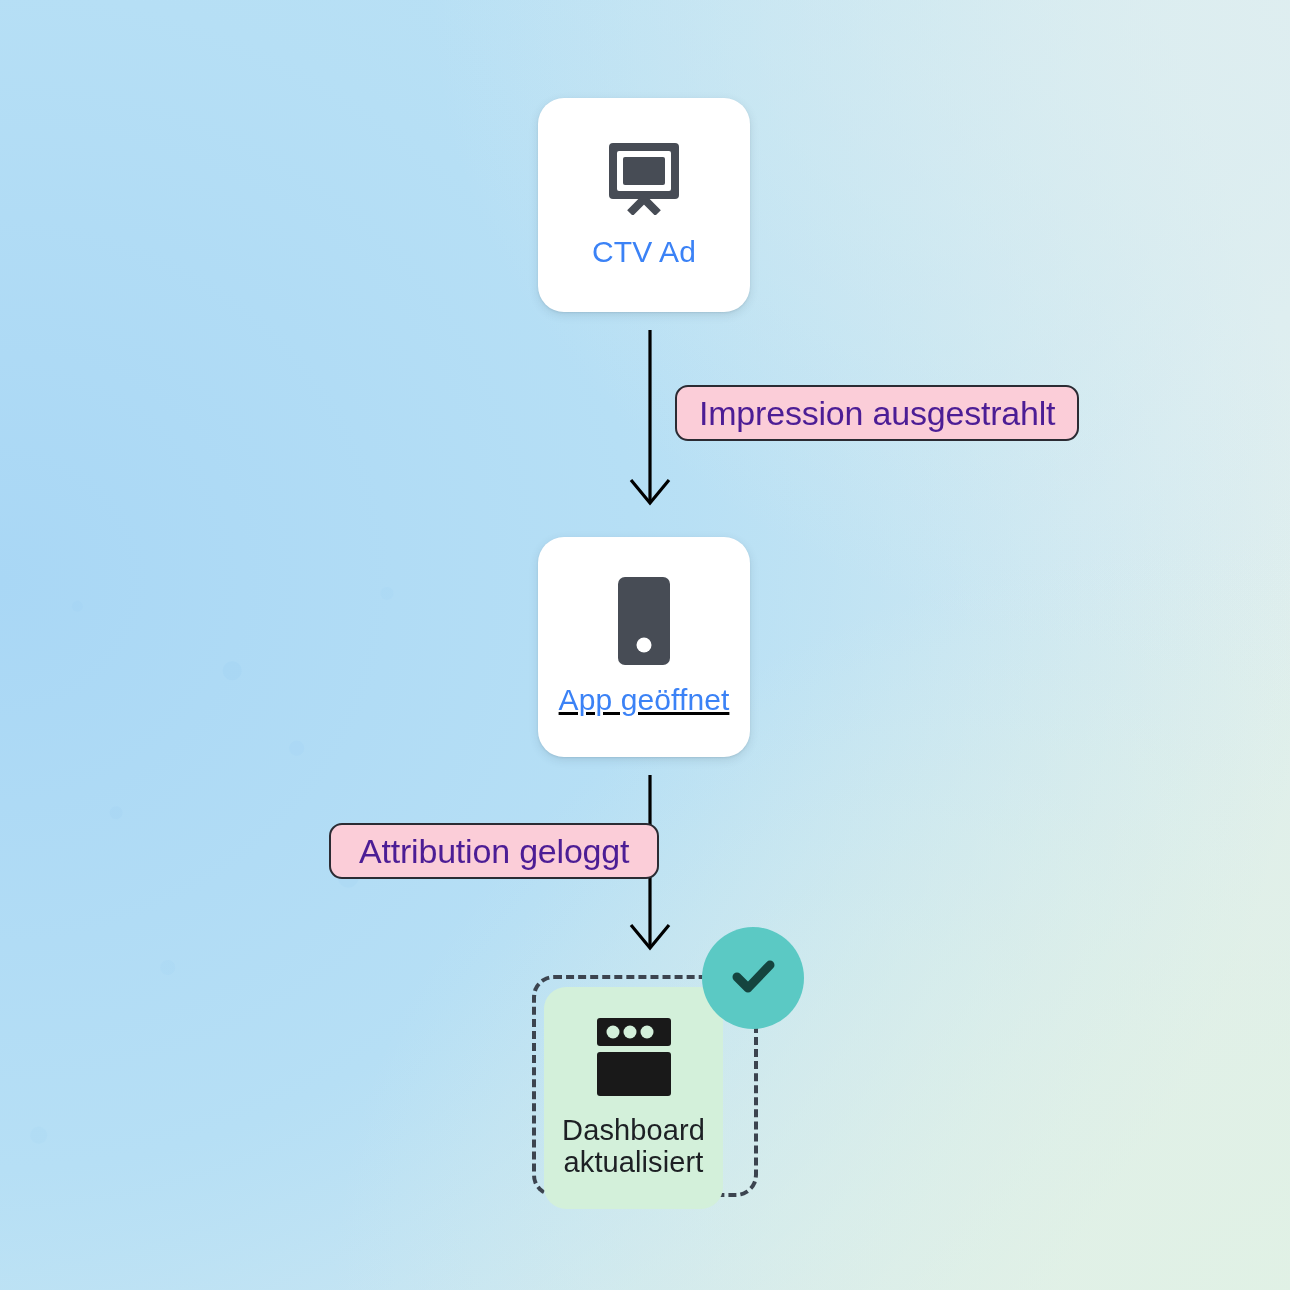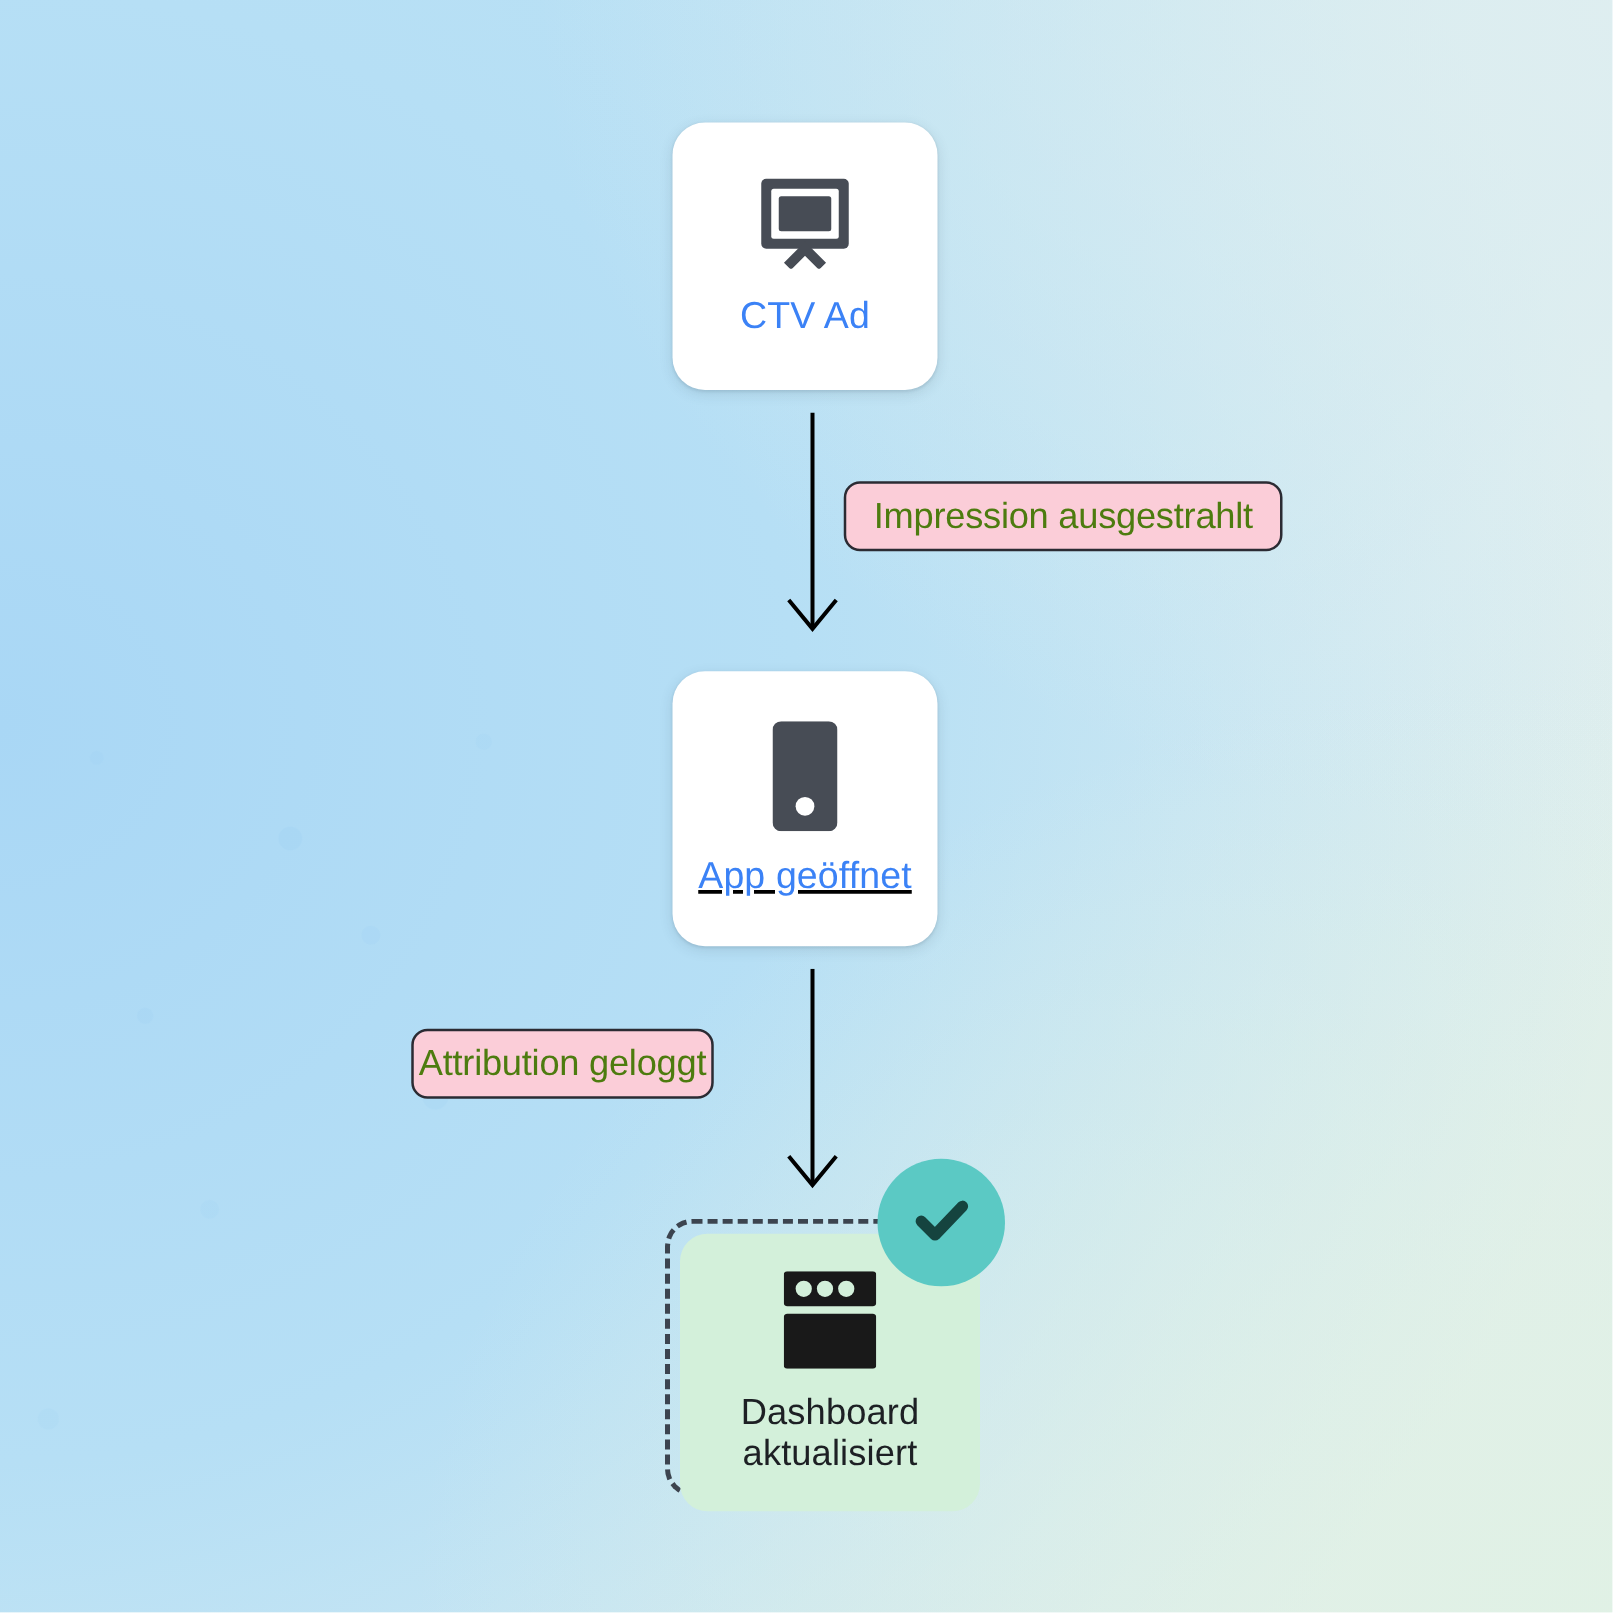--- a/index.html
+++ b/index.html
@@ -102,21 +102,21 @@
     width: 226px;
     height: 222px;
     box-sizing: border-box;
     border: 4px dashed #3c444f;
     border-radius: 22px;
   }
   .green-fill {
     position: absolute;
     left: 12px;
     top: 12px;
-    width: 240px;
+    width: 179px;
     height: 222px;
     box-sizing: border-box;
     background: #d3f0da;
     border-radius: 22px;
     display: flex;
     flex-direction: column;
     align-items: center;
     justify-content: center;
   }
   .win-icon {
@@ -146,39 +146,39 @@
     position: absolute;
   }
 
   
   .edge-label {
     position: absolute;
     box-sizing: border-box;
     background: #fbcdd8;
     border: 2px solid #2b2b33;
     border-radius: 13px;
-    color: #4d7c0f;
-    font-size: 29px;
+    color: #4c1d95;
+    font-size: 34px;
     letter-spacing: -0.2px;
     display: flex;
     align-items: center;
     justify-content: center;
     white-space: nowrap;
   }
   #label-impression {
     left: 675px;
     top: 385px;
     height: 56px;
     padding: 0 22px;
   }
   #label-attribution {
     left: 329px;
     top: 823px;
     height: 56px;
-    padding: 0 4px;
+    padding: 0 28px;
   }
 </style>
 </head>
 <body>
 
 <div id="canvas">
 
   <div id="texture"></div>
 
   <svg class="arrow" style="left:608px; top:330px;" width="84" height="182" viewBox="0 0 84 182">

